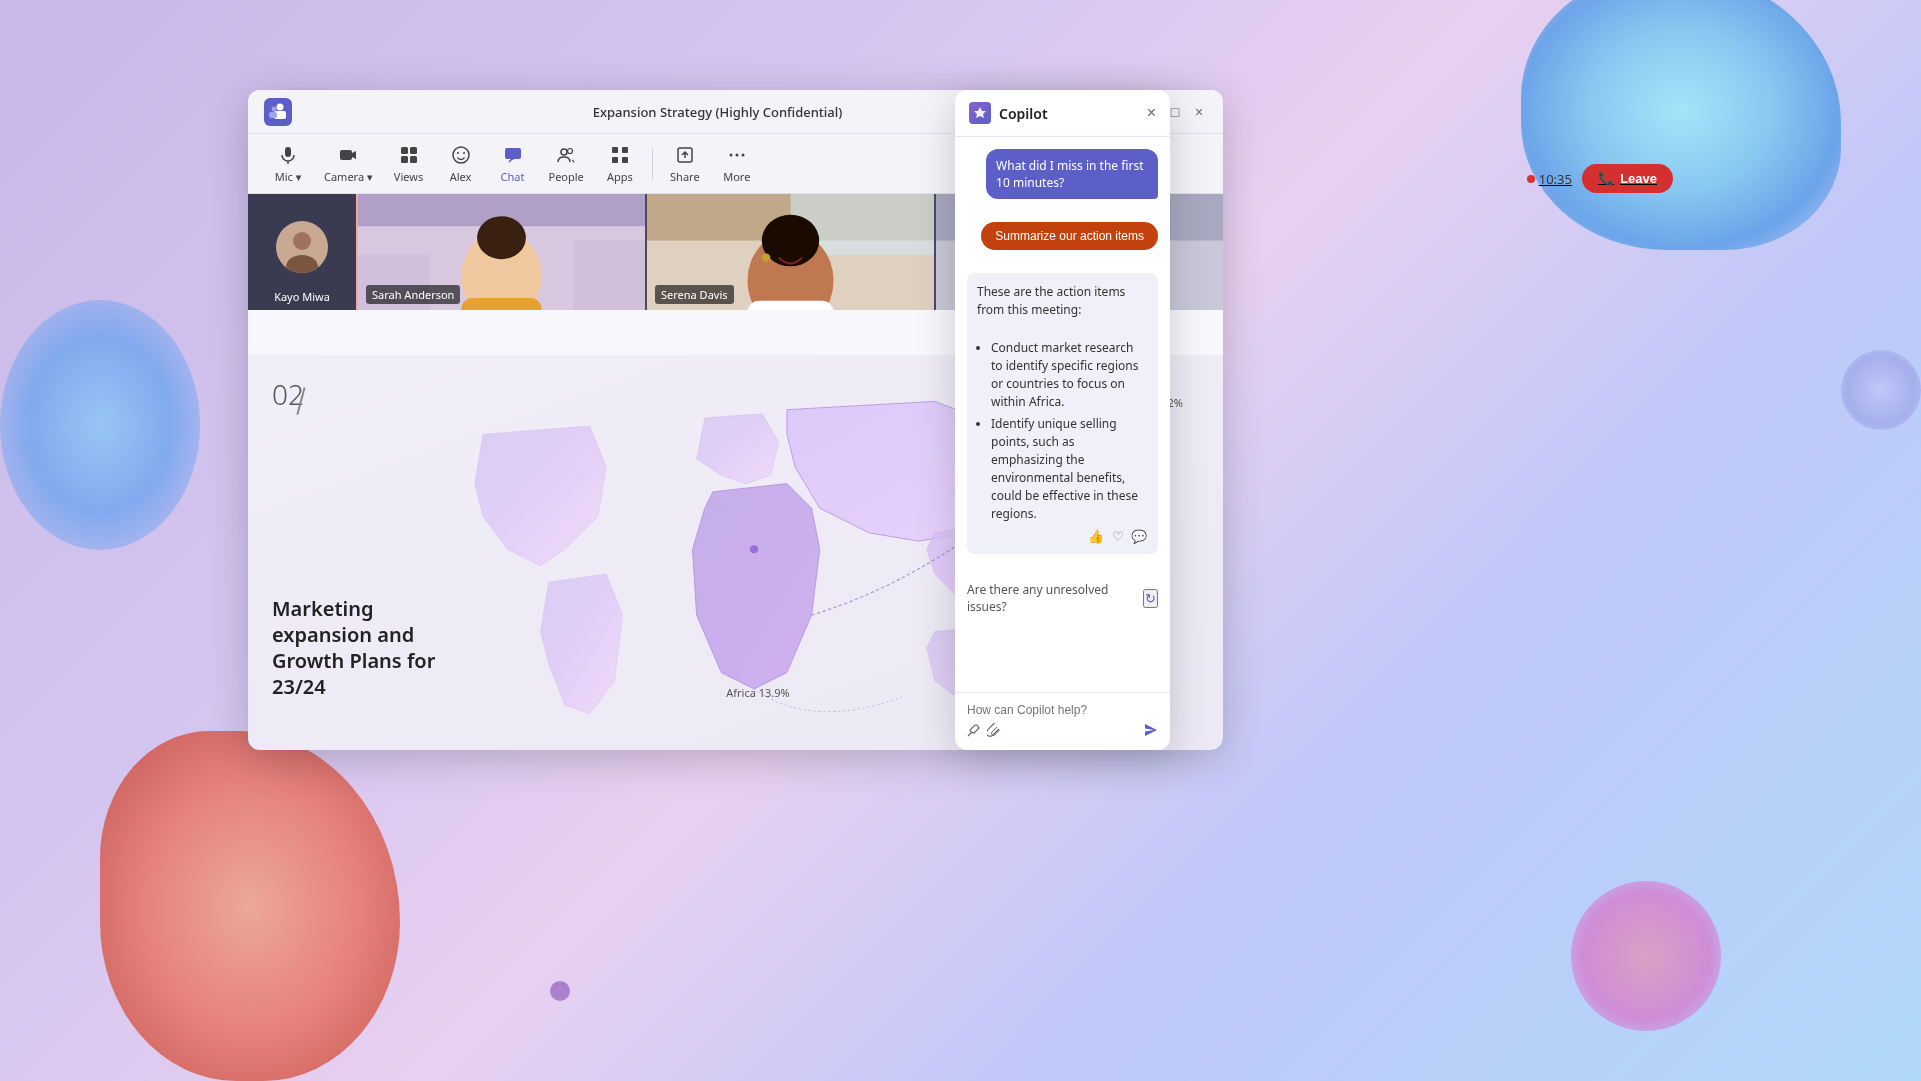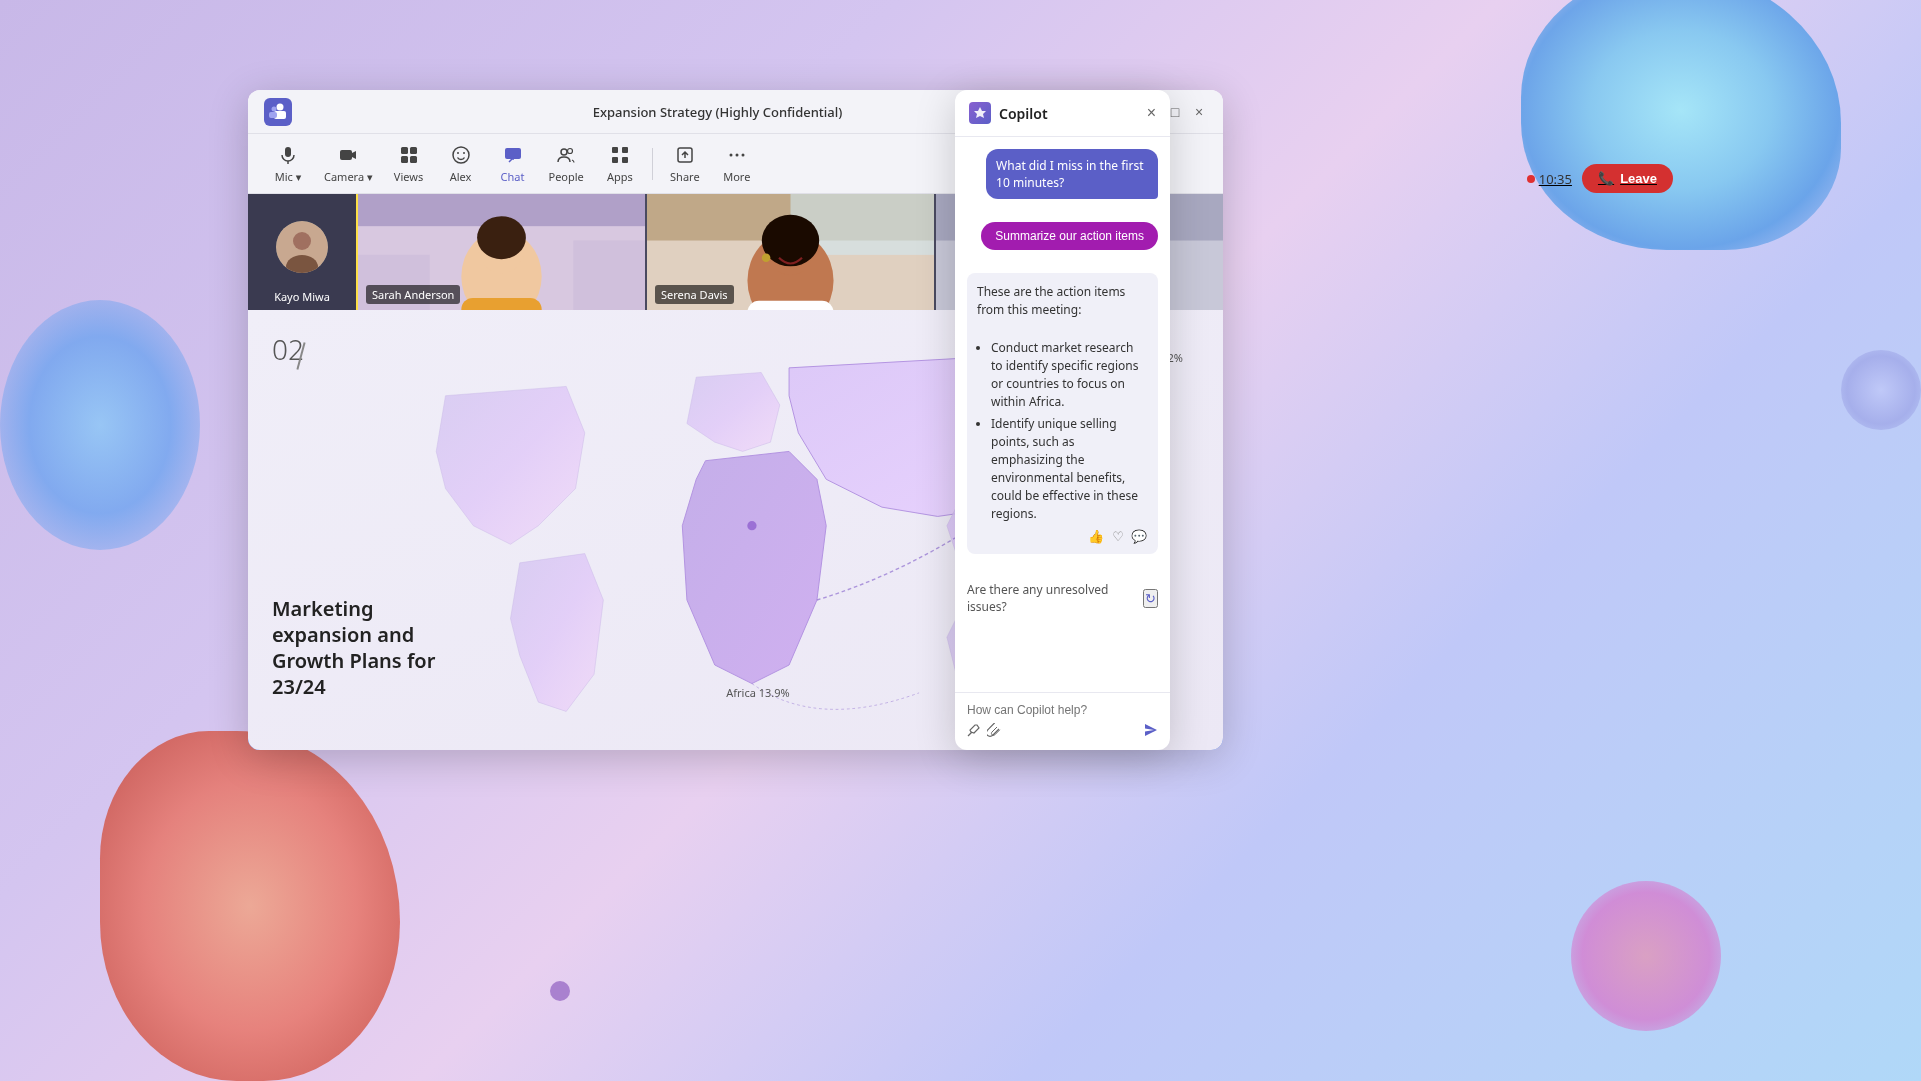--- a/index.html
+++ b/index.html
@@ -194,21 +194,21 @@
 
     .participant-self {
       width: 110px;
       min-width: 110px;
       background: #3a3a50;
       display: flex;
       flex-direction: column;
       align-items: center;
       justify-content: flex-end;
       padding-bottom: 6px;
-      border-right: 2px solid #fde047;
+      border-right: 2px solid #fca5a5;
       gap: 12px;
     }
     .avatar-circle {
       width: 52px;
       height: 52px;
       border-radius: 50%;
       overflow: hidden;
       background: #888;
       margin-bottom: 4px;
     }
@@ -238,20 +238,21 @@
       padding: 2px 6px;
       border-radius: 3px;
     }
 
     
     .presentation-area {
       flex: 1;
       background: #1d4ed8;
       position: relative;
       overflow: hidden;
+      margin-top: 45px;
     }
     .slide-content {
       width: 100%;
       height: 100%;
       background: linear-gradient(160deg, #f0eef8 0%, #ece8f5 100%);
       position: relative;
       display: flex;
       align-items: flex-start;
       padding: 20px 24px;
     }
@@ -365,21 +366,21 @@
     }
     .copilot-response ul {
       padding-left: 14px;
       margin-top: 4px;
     }
     .copilot-response li {
       margin-bottom: 4px;
     }
 
     .action-btn {
-      background: #a21caf;
+      background: #c2410c;
       color: #fff;
       border: none;
       border-radius: 16px;
       padding: 7px 14px;
       font-size: 12px;
       cursor: pointer;
       align-self: flex-end;
       white-space: nowrap;
       text-align: right;
     }

